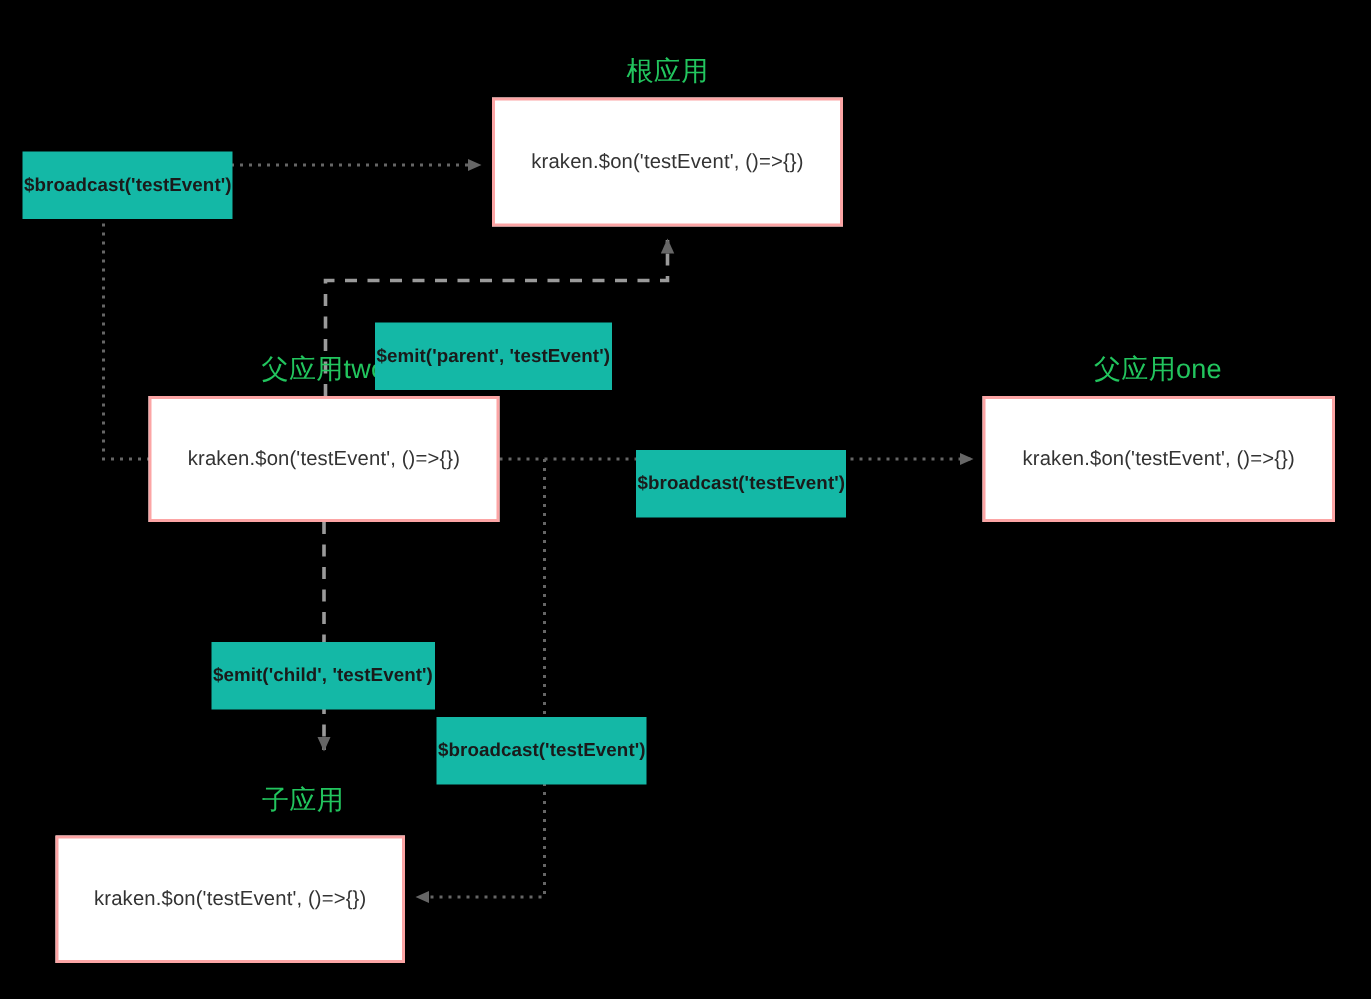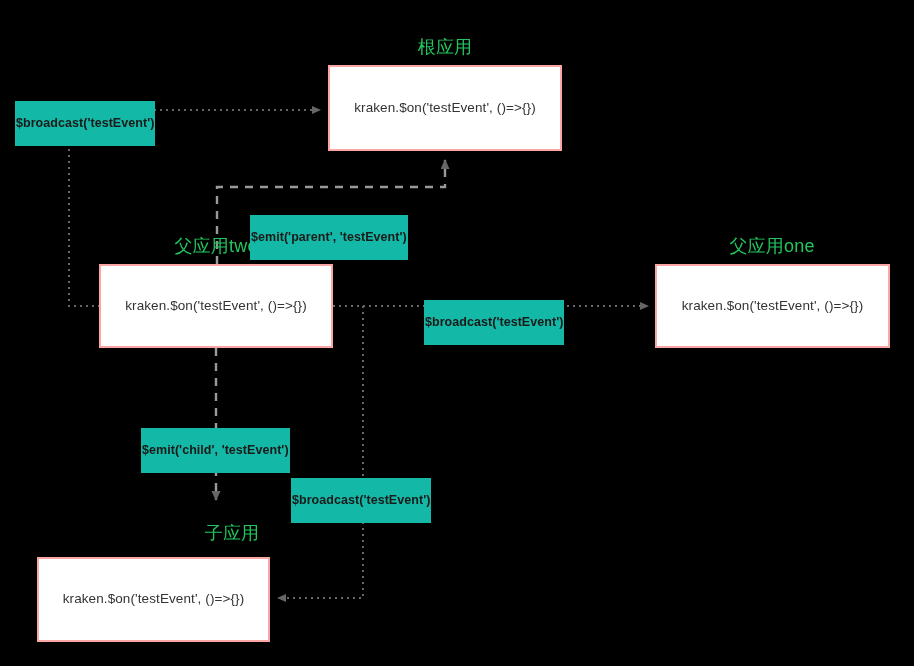--- a/index.html
+++ b/index.html
@@ -95,21 +95,21 @@
       <path d="M363,306 L363,598 L278,598" fill="none" stroke="#666666" stroke-width="2" stroke-dasharray="2,4" stroke-linecap="butt" marker-end="url(#arrow-dot)"></path>
     </g>
   </svg>
 
   <div class="node-title" style="left:395px; top:35px; width:100px;">根应用</div>
 
   <div class="node-title" style="left:166px; top:234px; width:100px;">父应用two</div>
 
   <div class="node-title" style="left:722px; top:234px; width:100px;">父应用one</div>
 
-  <div class="node-title" style="left:182px; top:521px; width:100px;">子应用</div>
+  <div class="node-title" style="left:152px; top:521px; width:100px;">子应用</div>
 
   <div class="node" style="left:328px; top:65px; width:234px; height:86px;">
     <span class="node-text">kraken.$on('testEvent', ()=&gt;{})</span>
   </div>
 
   <div class="node" style="left:99px; top:264px; width:234px; height:84px;">
     <span class="node-text">kraken.$on('testEvent', ()=&gt;{})</span>
   </div>
 
   <div class="node" style="left:655px; top:264px; width:235px; height:84px;">

